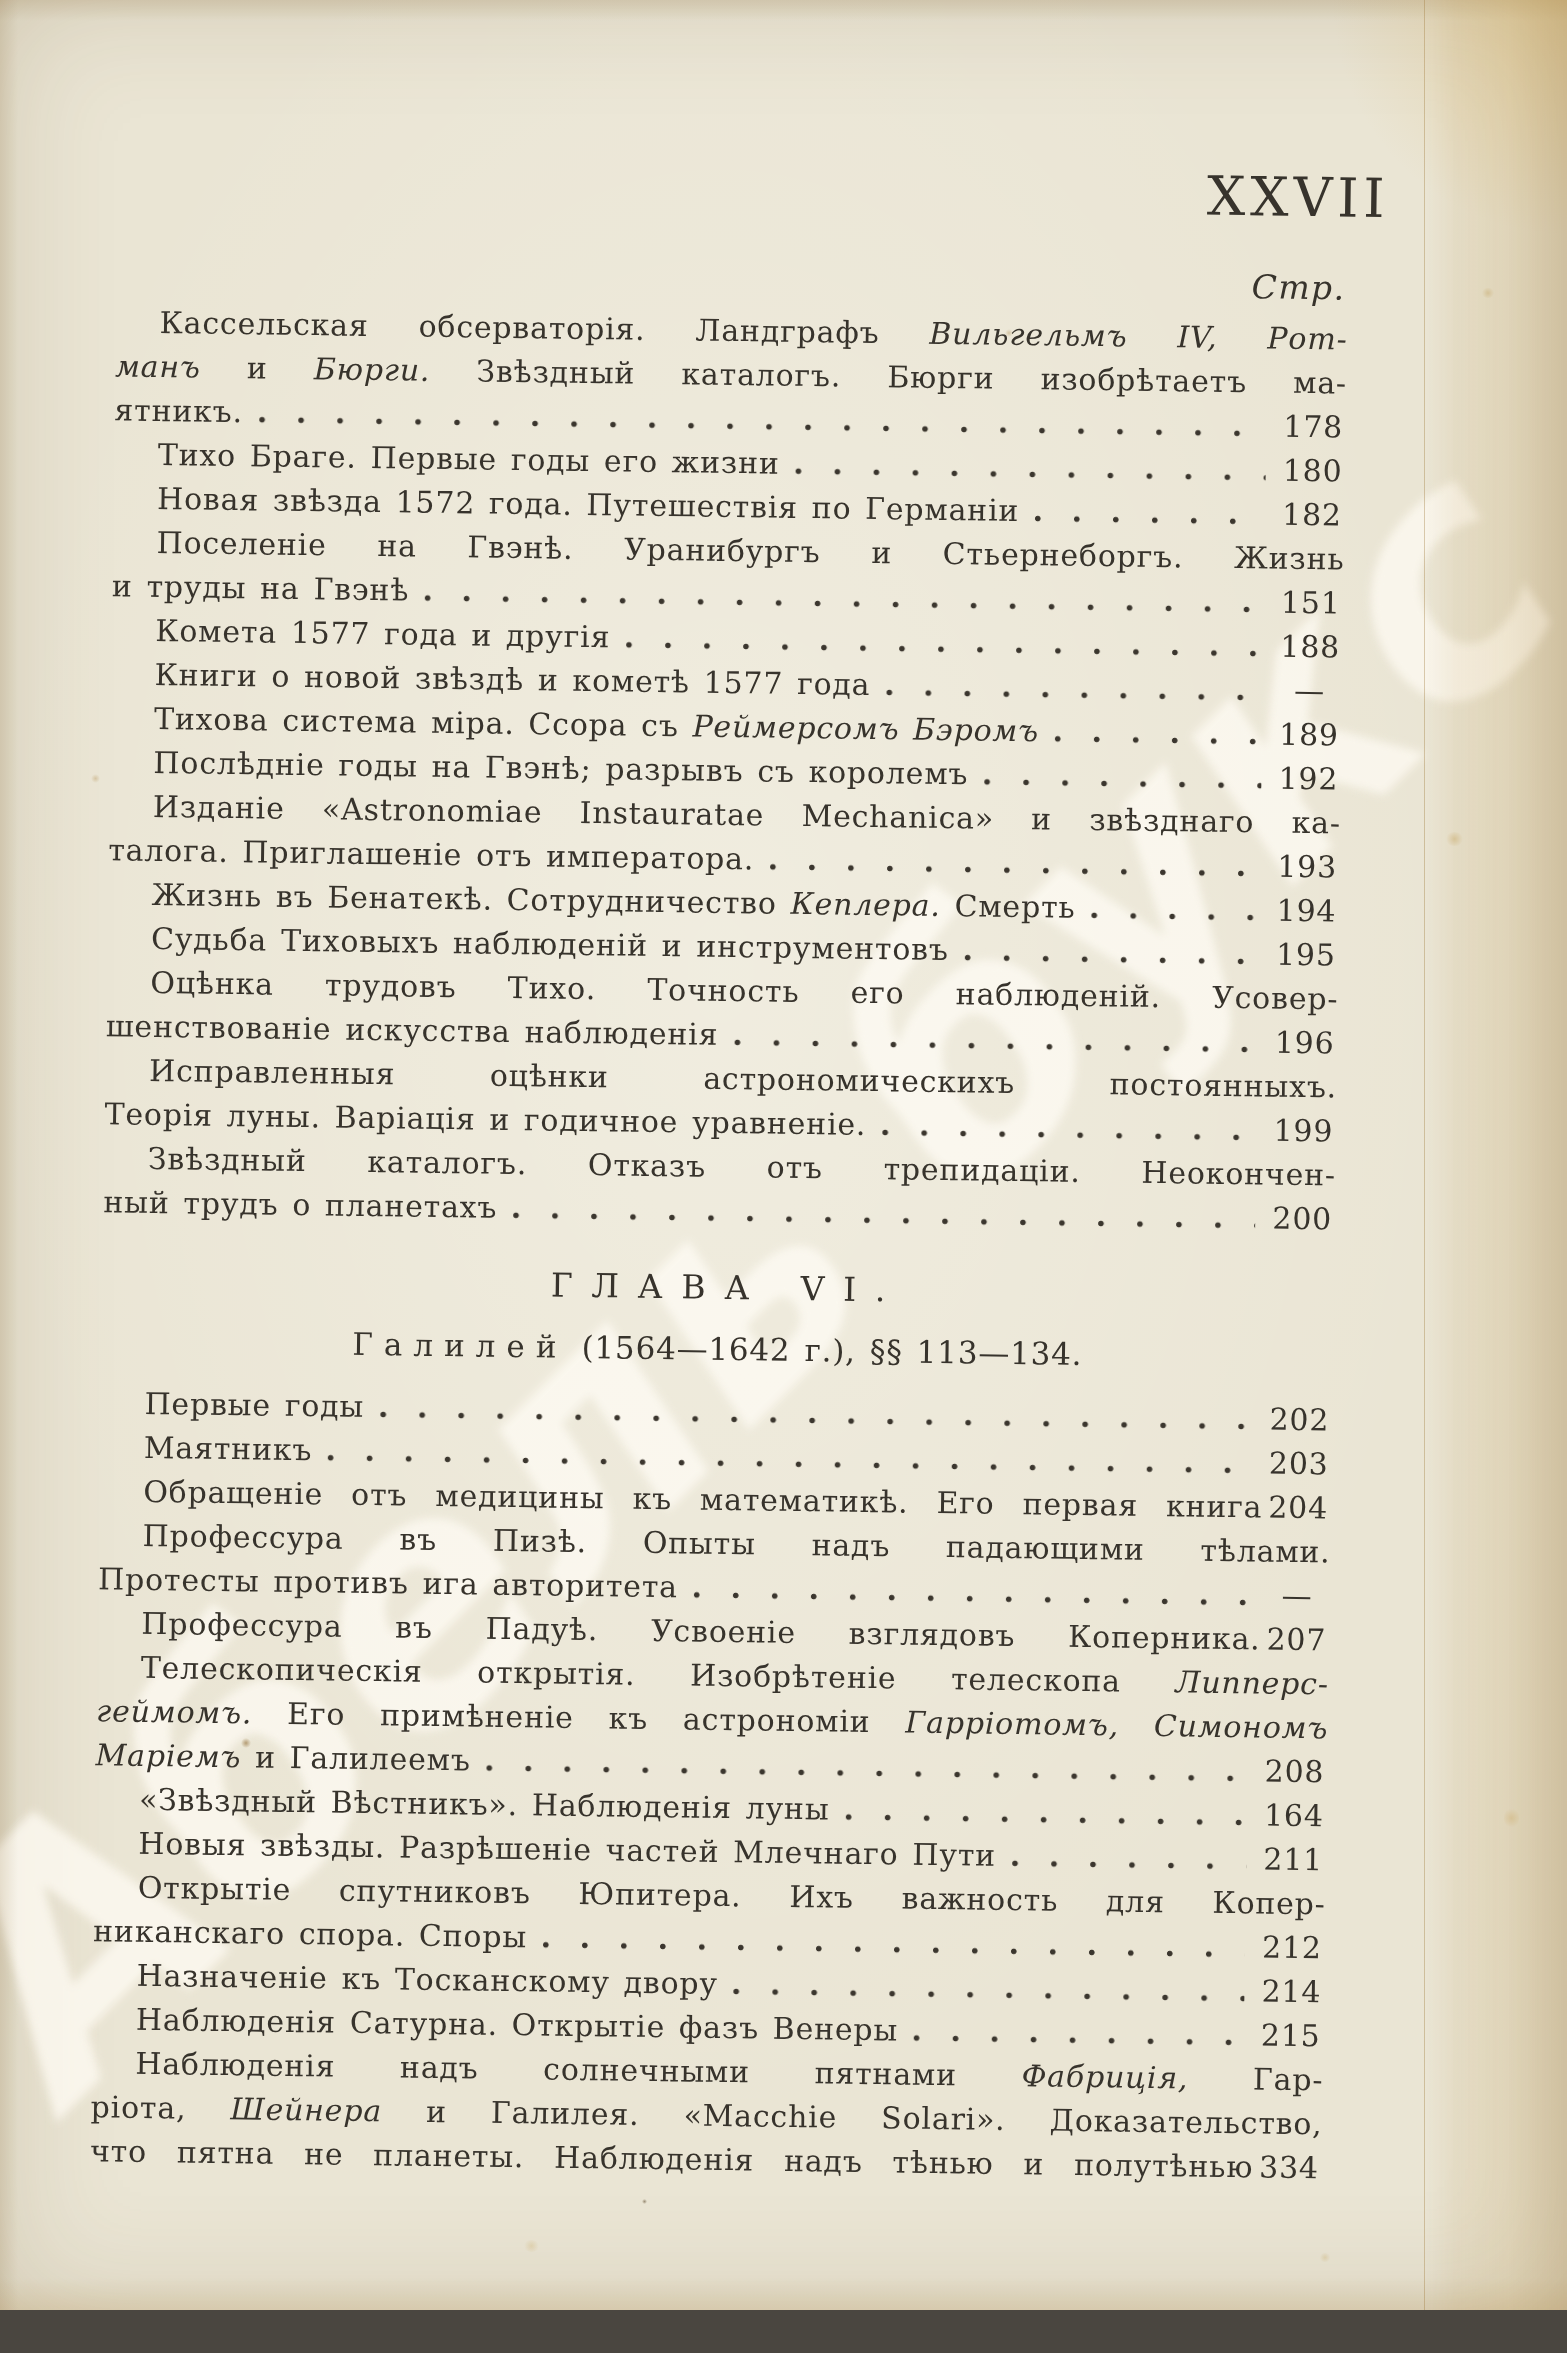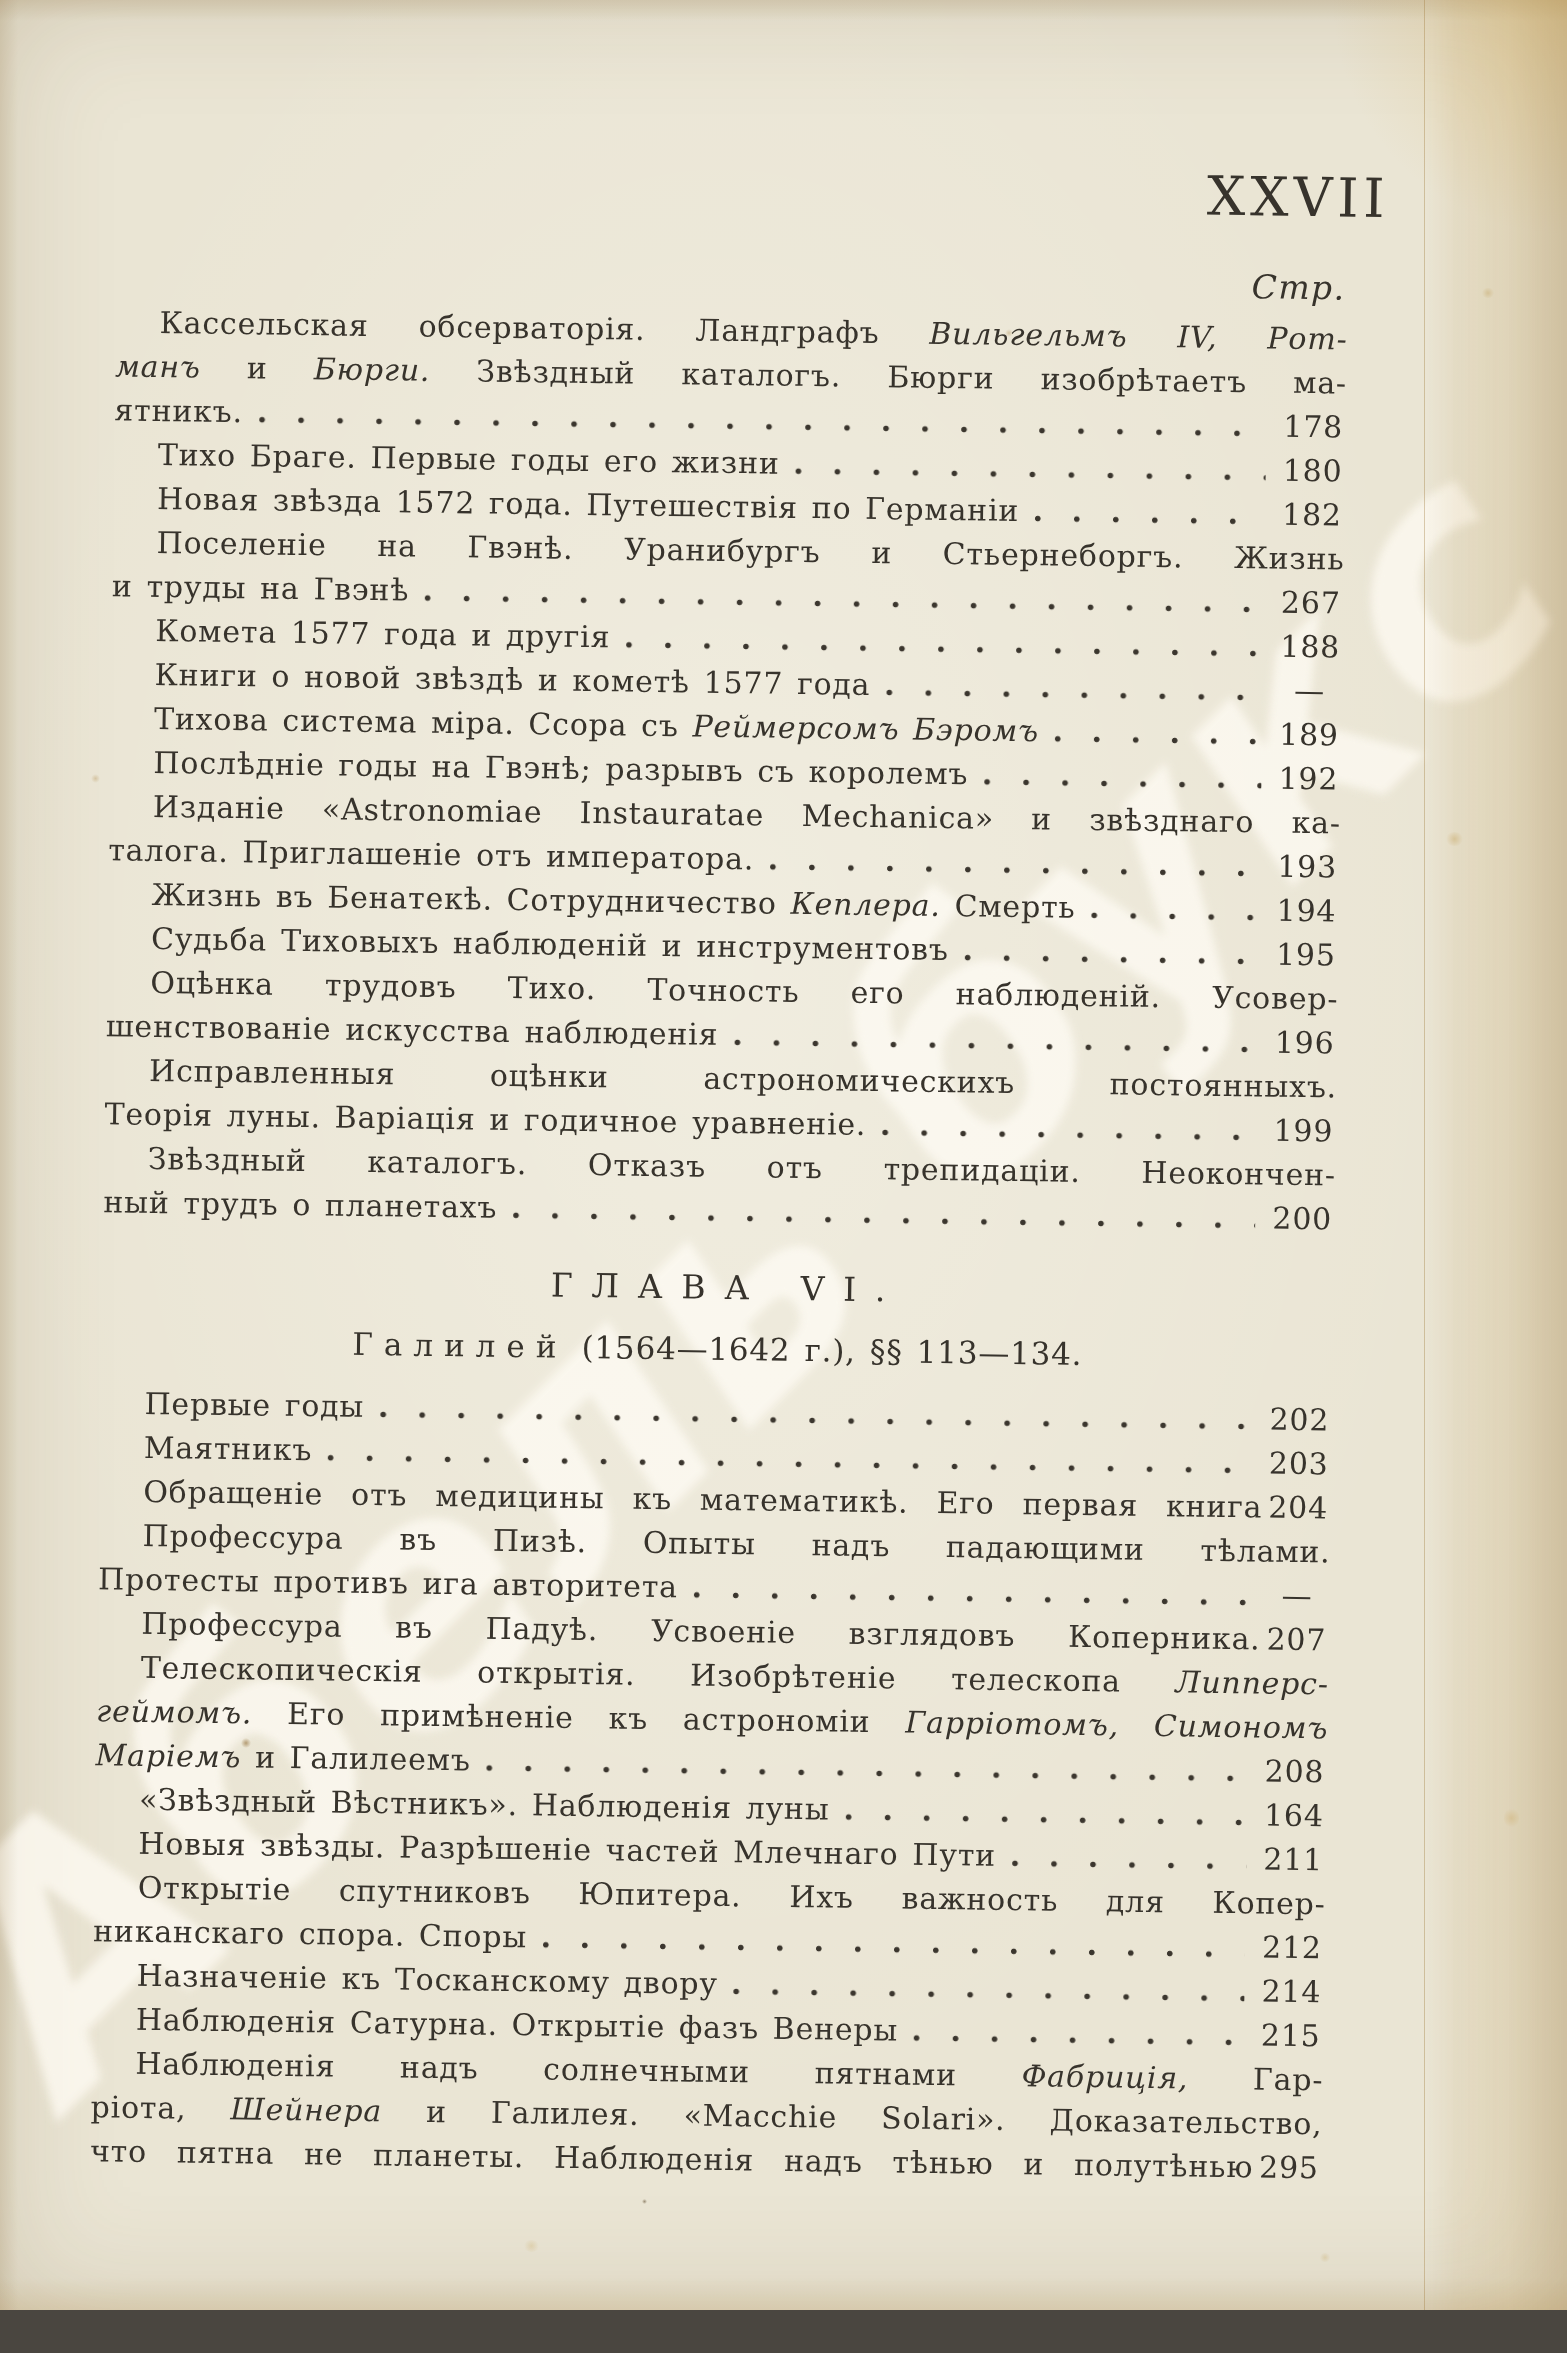--- a/index.html
+++ b/index.html
@@ -132,21 +132,21 @@
           <span class="txt"><span>Новая звѣзда 1572 года. Путешествія по Германіи</span></span>
           <span class="leader"></span>
           <span class="pg">182</span>
         </div>
         <div class="line justify indent">
           <span class="txt fill"><span>Поселеніе на Гвэнѣ. Уранибургъ и Стьернеборгъ. Жизнь</span></span>
         </div>
         <div class="line dots">
           <span class="txt"><span>и труды на Гвэнѣ</span></span>
           <span class="leader"></span>
-          <span class="pg">267</span>
+          <span class="pg">151</span>
         </div>
         <div class="line dots indent">
           <span class="txt"><span>Комета 1577 года и другія</span></span>
           <span class="leader"></span>
           <span class="pg">188</span>
         </div>
         <div class="line dots indent">
           <span class="txt"><span>Книги о новой звѣздѣ и кометѣ 1577 года</span></span>
           <span class="leader"></span>
           <span class="pg">—</span>
@@ -277,18 +277,18 @@
           <span class="pg">215</span>
         </div>
         <div class="line justify indent">
           <span class="txt fill"><span>Наблюденія надъ солнечными пятнами </span><span class="it">Фабриція,</span><span> Гар-</span></span>
         </div>
         <div class="line justify">
           <span class="txt fill"><span>ріота, </span><span class="it">Шейнера</span><span> и Галилея. «Macchie Solari». Доказательство,</span></span>
         </div>
         <div class="line numjust">
           <span class="txt fill"><span>что пятна не планеты. Наблюденія надъ тѣнью и полутѣнью</span></span>
-          <span class="pg">295</span>
+          <span class="pg">334</span>
         </div>
       </div>
   </div>
 </div>
 
 
 </body></html>

